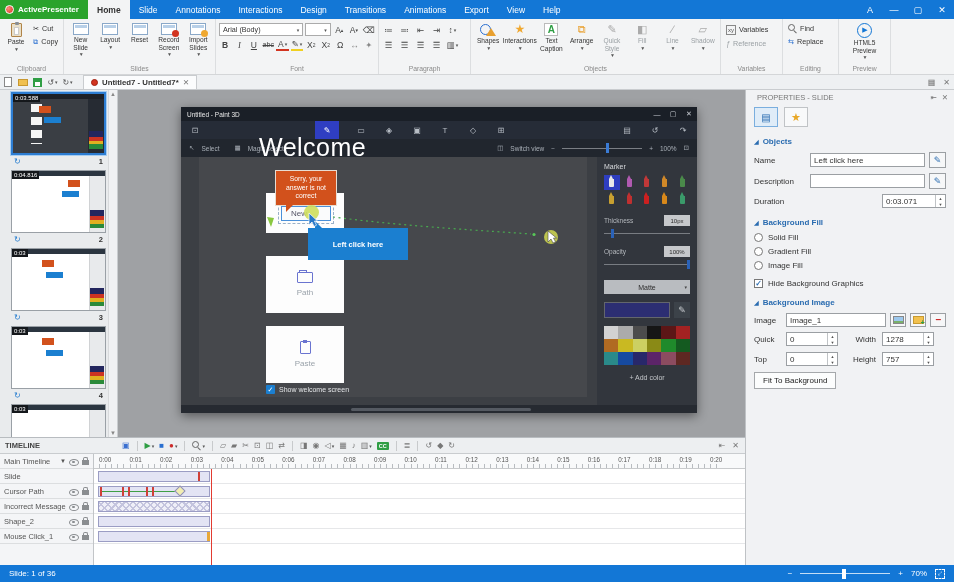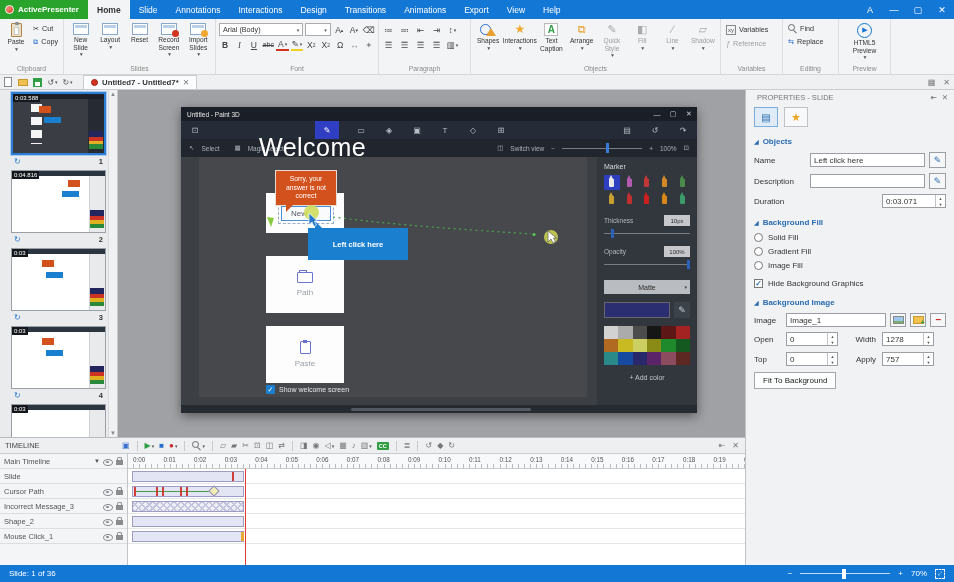--- a/index.html
+++ b/index.html
@@ -142,28 +142,28 @@
 .mk-swatch{flex:1;height:16px;border:1px solid #63666c}
 .mk-dropper{width:16px;height:16px;background:#3c4249;color:#cfd2d6;display:flex;align-items:center;justify-content:center;font-size:9px}
 .mk-pal{display:grid;grid-template-columns:repeat(6,1fr);margin-top:8px}
 .mk-pal span{height:13px}
 .mk-add{margin-top:9px;color:#c3c6ca;font-size:7px;text-align:center}
 .p-bottom{height:8px;background:#262a31;position:relative;flex:0 0 auto}
 .p-bottom::before{content:"";position:absolute;left:170px;width:180px;top:2.5px;height:3px;background:#555a62;border-radius:2px}
 
 .timeline{height:128px;border-top:1px solid #b8bcc0;display:flex;flex-direction:column;background:#fff;flex:0 0 auto}
 .tl-head{height:16px;background:#edeff1;border-bottom:1px solid #c9cccf;display:flex;align-items:center;flex:0 0 auto}
-.tl-title{width:118px;padding-left:5px;font-weight:normal;font-size:7.5px;color:#444;flex:0 0 auto}
+.tl-title{width:118px;padding-left:5px;font-weight:bold;font-size:7.5px;color:#444;flex:0 0 auto}
 .tl-tools{flex:1;display:flex;align-items:center;gap:5px;padding-left:4px;overflow:hidden}
 .tl-tool{font-size:8px;display:flex;align-items:center}
 .tl-sep{width:1px;height:10px;background:#c8cacc;margin:0 2px;flex:0 0 auto}
 .cc{background:#2f9e44;color:#fff;font-size:5.5px;font-weight:bold;padding:1px 2px;border-radius:1px;font-style:normal}
 .tl-winctl{display:flex;gap:7px;padding:0 6px;color:#777;font-size:8px}
 .tl-body{flex:1;display:flex;min-height:0}
-.tl-names{width:128px;border-right:1px solid #c2c5c8;background:#f4f5f7;display:flex;flex-direction:column;flex:0 0 auto}
+.tl-names{width:94px;border-right:1px solid #c2c5c8;background:#f4f5f7;display:flex;flex-direction:column;flex:0 0 auto}
 .tl-nrow{height:15px;border-bottom:1px solid #dcdee0;display:flex;align-items:center;padding:0 4px;font-size:7.5px;color:#555;gap:3px;flex:0 0 auto}
 .tl-nrow .nm{flex:1;overflow:hidden;white-space:nowrap}
 .i-eye{width:10px;height:9px;position:relative;display:inline-block;flex:0 0 auto}
 .i-eye::before{content:"";position:absolute;left:0;top:2px;width:8px;height:5px;border:1px solid #8a8d90;border-radius:50%}
 .i-eye::after{content:"";position:absolute;left:3px;top:4px;width:2.5px;height:2.5px;border-radius:50%;background:#8a8d90}
 .i-lock{width:7px;height:5px;background:#8a8d90;position:relative;display:inline-block;margin-top:3px;flex:0 0 auto}
 .i-lock::before{content:"";position:absolute;top:-3px;left:1px;width:3px;height:3px;border:1px solid #8a8d90;border-bottom:none;border-radius:2px 2px 0 0}
 .tl-content{flex:1;position:relative;overflow:hidden;background:#fff}
 .tl-ruler{height:15px;border-bottom:1px solid #c8cacc;background:#f8f9fa;position:relative;background-image:repeating-linear-gradient(90deg,#b8bcc0 0 1px,transparent 1px 6.11px);background-size:622px 4px;background-position:5px 100%;background-repeat:no-repeat}
 .rl{position:absolute;top:2px;font-size:6.3px;color:#555}
@@ -903,21 +903,21 @@
               <i class="pic"></i>
             </span>
           <span class="icbtn">
               <i class="fplus"></i>
             </span>
           <span class="icbtn">
               <i class="minus">−</i>
             </span>
         </div>
         <div class="pr-grid">
-          <span>Open</span>
+          <span>Quick</span>
           <span class="spin">
               <span class="v">0</span>
               <span class="ud">
                 <i>▲</i>
                 <i>▼</i>
               </span>
             </span>
           <span style="text-align:right">Width</span>
           <span class="spin">
               <span class="v">1278</span>
@@ -927,21 +927,21 @@
               </span>
             </span>
           <span>Top</span>
           <span class="spin">
               <span class="v">0</span>
               <span class="ud">
                 <i>▲</i>
                 <i>▼</i>
               </span>
             </span>
-          <span style="text-align:right">Apply</span>
+          <span style="text-align:right">Height</span>
           <span class="spin">
               <span class="v">757</span>
               <span class="ud">
                 <i>▲</i>
                 <i>▼</i>
               </span>
             </span>
         </div>
         <div class="pr-btnrow" style="margin:6px 0 0">
           <span class="pr-btn">Fit To Background</span>

